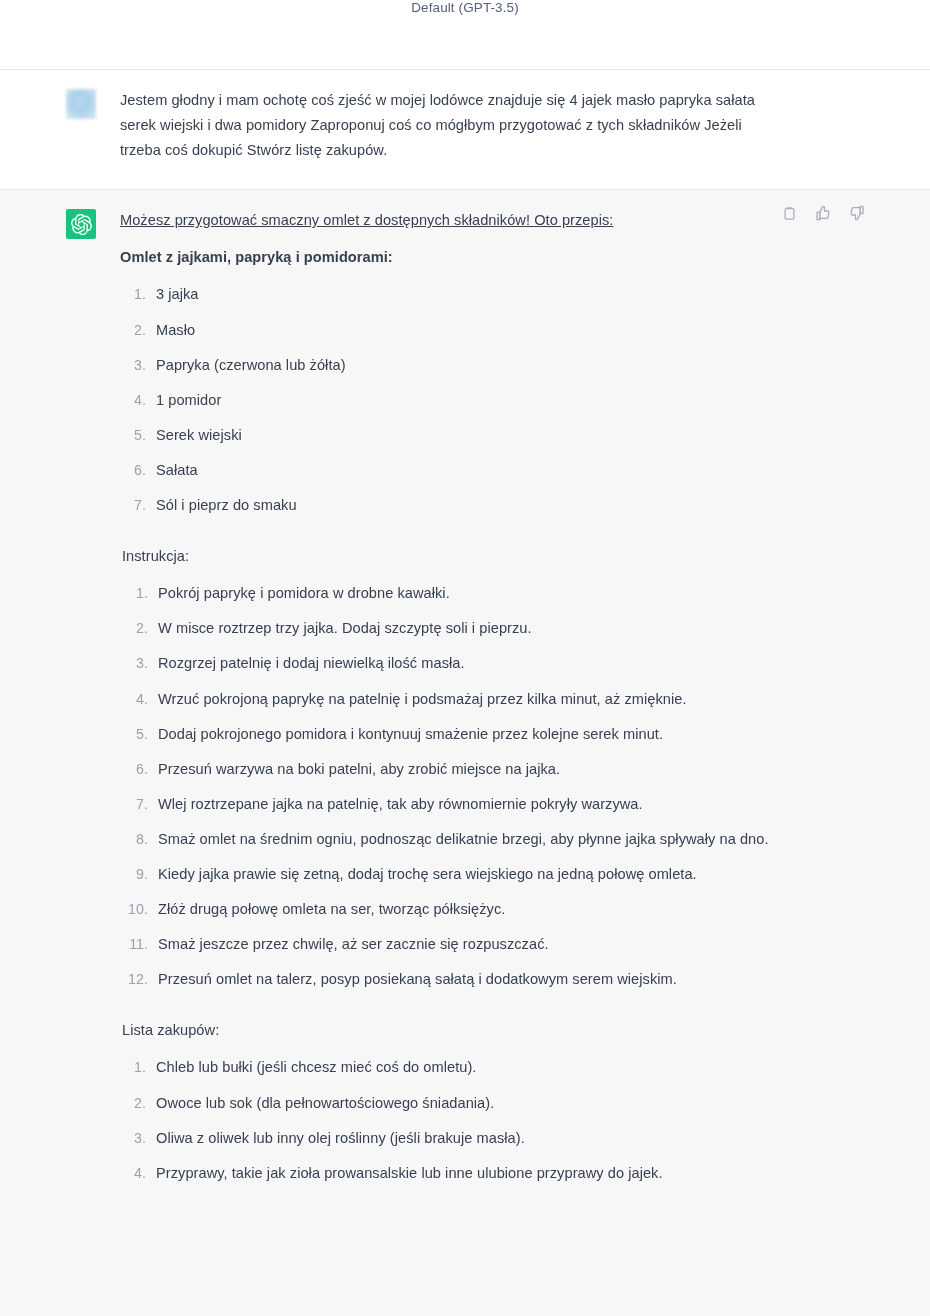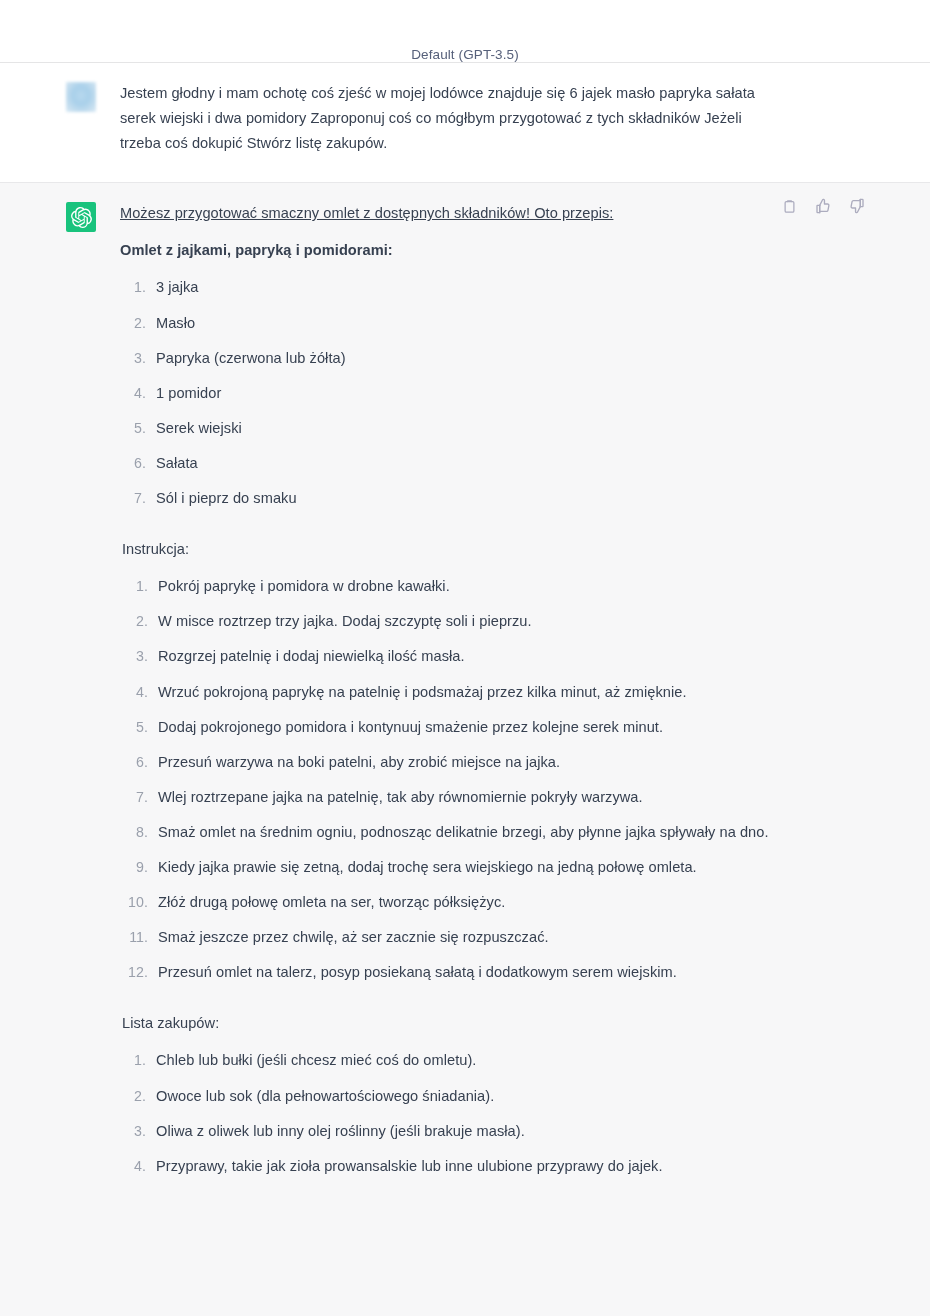--- a/index.html
+++ b/index.html
@@ -14,25 +14,25 @@
 
   .page {
     width: 930px;
     min-height: 1316px;
     background: #f7f7f8;
     position: relative;
   }
 
   
   .model-header {
-    height: 63px;
+    height: 70px;
     background: #ffffff;
     border-bottom: 1px solid #e5e5e6;
     display: flex;
-    align-items: flex-end;
+    align-items: flex-start;
     justify-content: center;
   }
   .model-header-label {
     font-size: 13.5px;
     color: #56607a;
     letter-spacing: .1px;
   }
 
   
   .msg-row {
@@ -172,21 +172,21 @@
 <div class="page">
 
   <div class="model-header">
     <span class="model-header-label">Default (GPT-3.5)</span>
   </div>
 
   <div class="msg-row user">
     <div class="msg-inner">
       <div class="avatar avatar-user"></div>
       <div class="msg-body">
-        <p class="para user-text">Jestem głodny i mam ochotę coś zjeść w mojej lodówce znajduje się 6 jajek masło papryka sałata serek wiejski i dwa pomidory Zaproponuj coś co mógłbym przygotować z tych składników Jeżeli trzeba coś dokupić Stwórz listę zakupów.</p>
+        <p class="para user-text">Jestem głodny i mam ochotę coś zjeść w mojej lodówce znajduje się 4 jajek masło papryka sałata serek wiejski i dwa pomidory Zaproponuj coś co mógłbym przygotować z tych składników Jeżeli trzeba coś dokupić Stwórz listę zakupów.</p>
       </div>
     </div>
   </div>
 
   <div class="msg-row assistant">
 
     <div class="action-icons">
       <button class="icon-btn">
         <svg width="15" height="15" viewBox="0 0 24 24" fill="none" stroke="#acacbe" stroke-width="2" stroke-linecap="round" stroke-linejoin="round">
           <rect x="5" y="4" width="14" height="17" rx="2"></rect>

